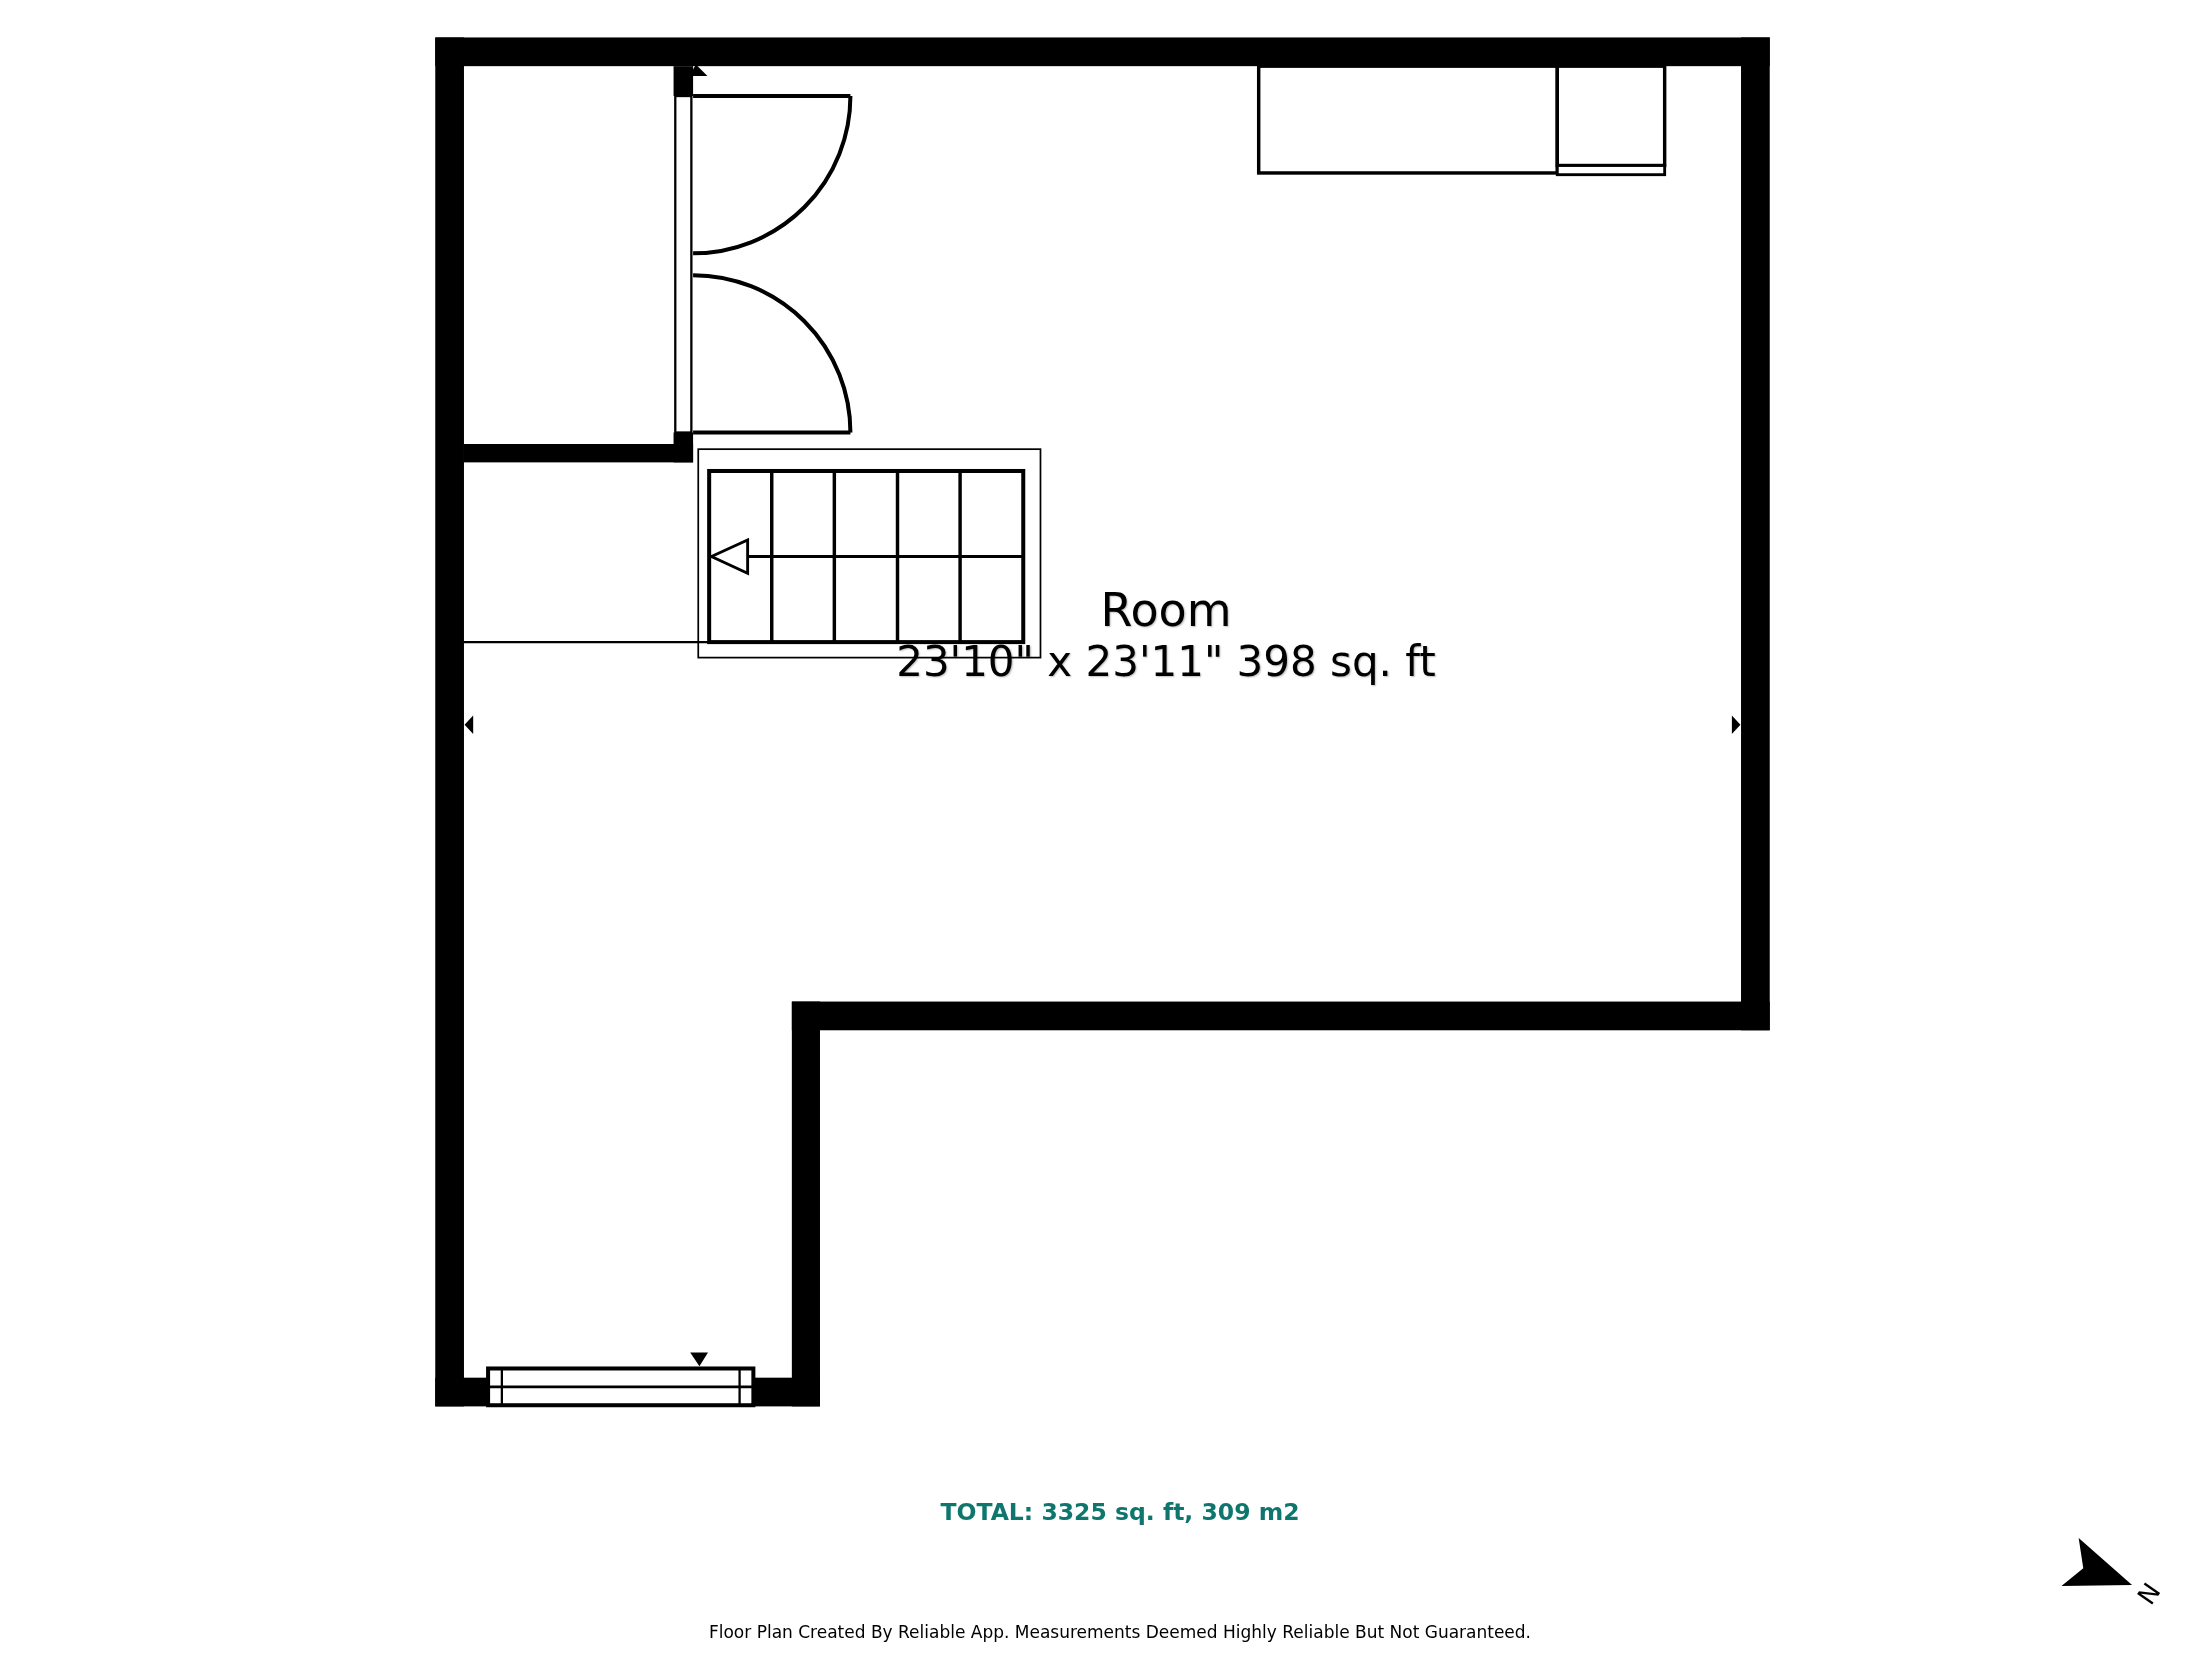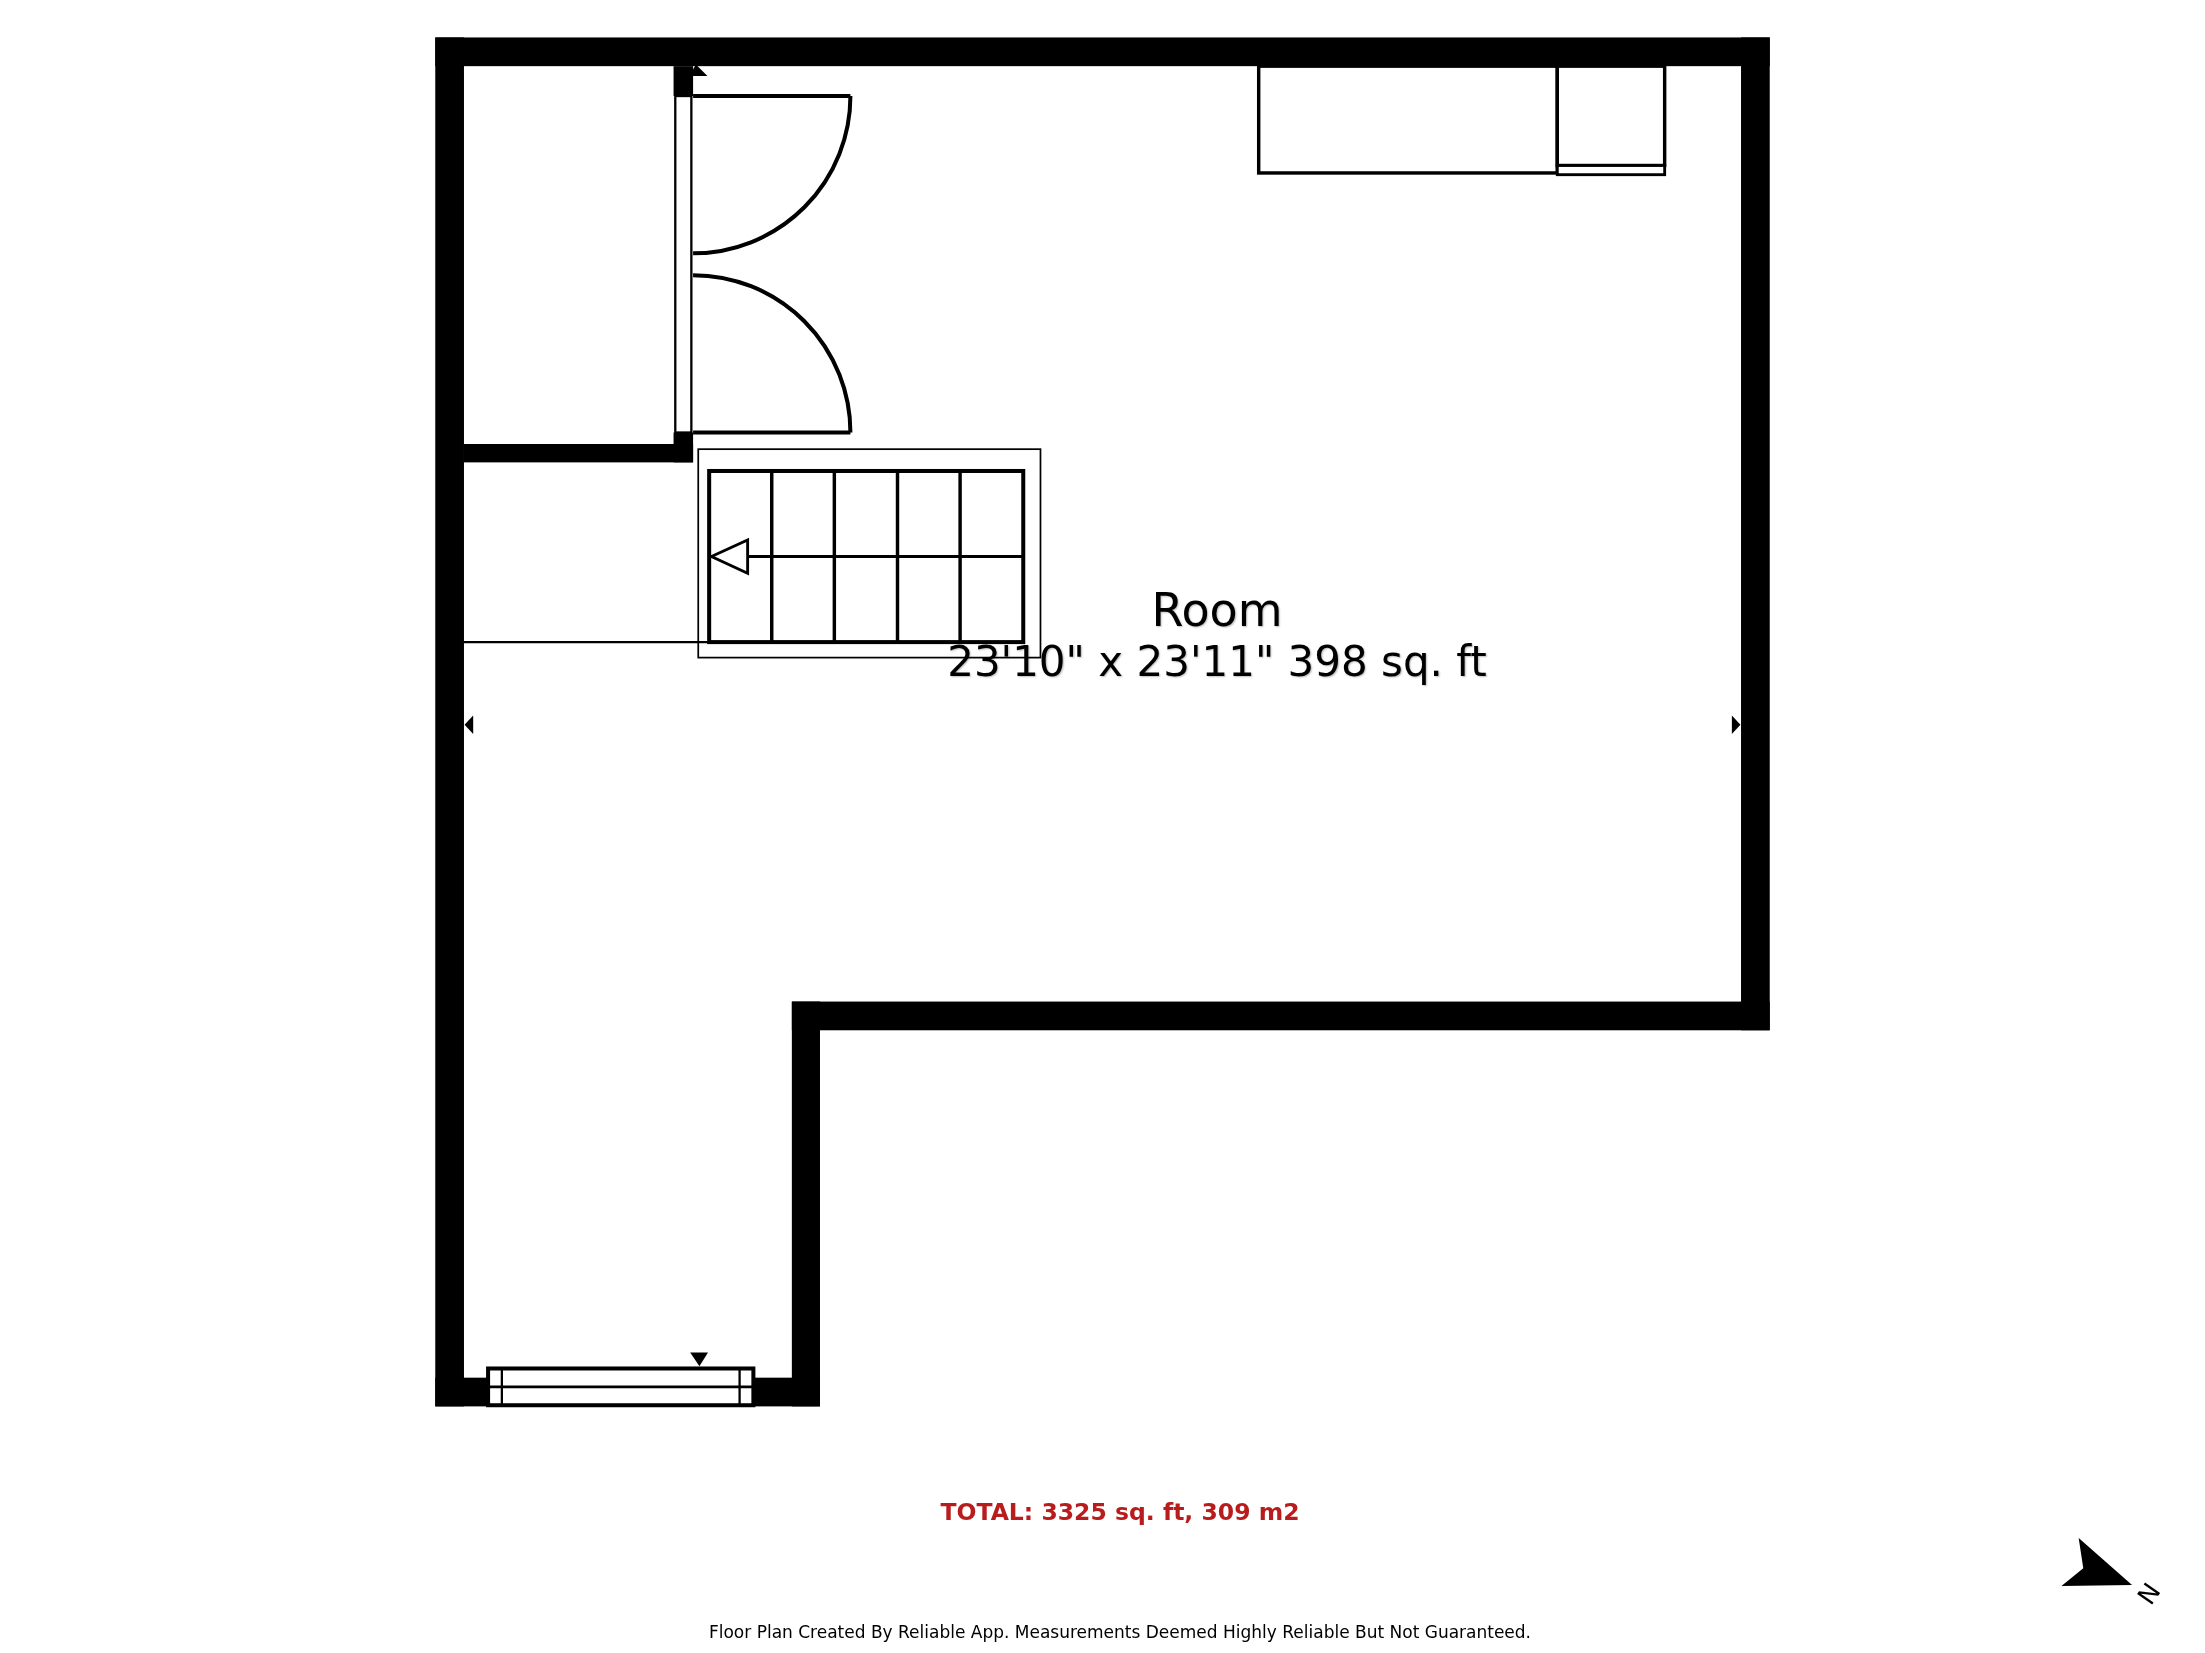--- a/index.html
+++ b/index.html
@@ -2,29 +2,29 @@
 <html style="font-size:9.2px"><head>
 <meta charset="utf-8">
 <style>
   html,body{margin:0;padding:0;background:#ffffff;}
   body{
     width:2205px;height:1654px;position:relative;overflow:hidden;
     font-family:"DejaVu Sans","Liberation Sans",sans-serif;
   }
   .plan-svg{position:absolute;left:0;top:0;}
   .room-label{
-    position:absolute;left:1217px;top:585px;transform:translateX(-50%);
+    position:absolute;left:1166px;top:585px;transform:translateX(-50%);
     text-align:center;color:#000;line-height:51px;white-space:nowrap;
     text-shadow:1.1px 1.1px 1.7px rgba(0,0,0,0.25);
   }
   .room-name{font-size:46px;}
   .room-dims{font-size:42px;}
   .summary{
     position:absolute;left:1120px;top:1499px;transform:translateX(-50%);
-    text-align:center;color:#b91c1c;font-size:23px;line-height:26px;white-space:nowrap;
+    text-align:center;color:#0f766e;font-size:23px;line-height:26px;white-space:nowrap;
   }
   .summary .total{font-weight:bold;font-size:23.5px;}
   .disclaimer{
     position:absolute;left:1120px;top:1622px;transform:translateX(-50%);
     text-align:center;color:#000;font-size:17px;white-space:nowrap;
   }
 </style>
 </head>
 <body>
 

